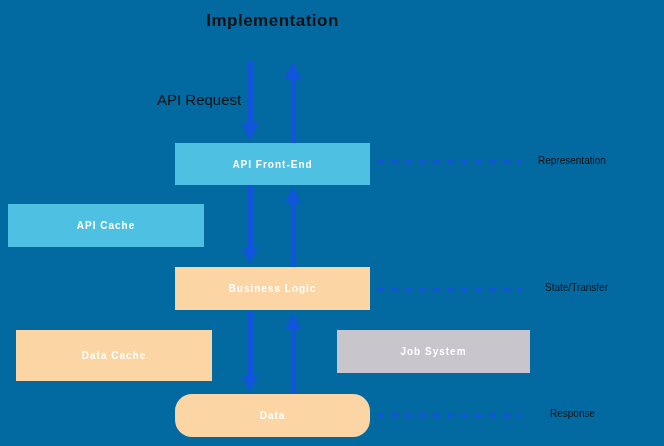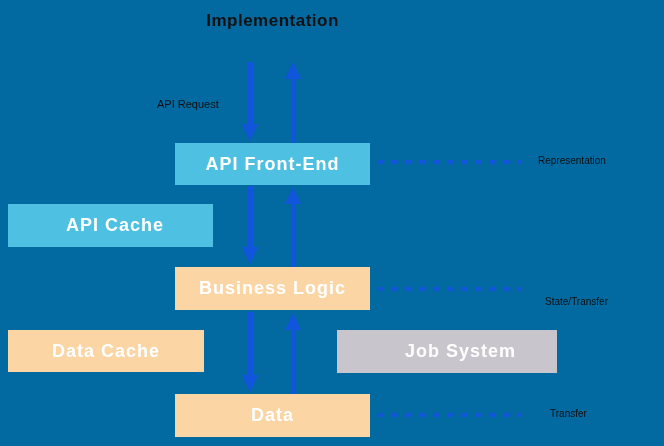--- a/index.html
+++ b/index.html
@@ -7,36 +7,36 @@
     position:relative; width:664px; height:446px; background:#0369a1;
     font-family:Liberation Sans, sans-serif; overflow:hidden;
     --arrow:#1155DD;
   }
   .title {
     position:absolute; left:175px; top:11px; width:195px;
     text-align:center; font-size:17px; font-weight:bold; color:#111;
     letter-spacing:0.5px;
   }
   .flow-label {
-    position:absolute; top:98px; font-size:11px; color:#111; white-space:nowrap;
+    position:absolute; top:91px; font-size:15px; color:#111; white-space:nowrap;
   }
   .flow-label.request  { left:157px; }
   .flow-label.response { left:297px; }
 
   .node {
     position:absolute; display:flex; align-items:center; justify-content:center;
-    color:#ffffff; font-size:18px; font-weight:bold; letter-spacing:1px;
+    color:#ffffff; font-size:10px; font-weight:bold; letter-spacing:1px;
     white-space:nowrap;
   }
   .node.api-front-end  { left:175px; top:143px; width:195px; height:42px; }
-  .node.api-cache      { left:8px;   top:204px; width:196px; height:43px;padding-left:9px; }
+  .node.api-cache      { left:8px;   top:204px; width:196px; height:43px; }
   .node.business-logic { left:175px; top:267px; width:195px; height:43px;text-align:center; }
-  .node.data-cache     { left:8px;   top:330px; width:196px; height:42px; }
-  .node.job-system     { left:337px; top:330px; width:193px; height:43px;padding-left:27px; }
-  .node.data           { left:175px; top:394px; width:195px; height:43px; }
+  .node.data-cache     { left:16px;   top:330px; width:196px; height:51px; }
+  .node.job-system     { left:337px; top:330px; width:193px; height:43px; }
+  .node.data           { left:175px; top:394px; width:195px; height:43px;border-radius:17px; }
 
   .arrow {
     position:absolute; width:16px;
     display:flex; flex-direction:column; align-items:center;
   }
   .arrow .shaft { width:5px; flex:1; background:var(--arrow); }
   .arrow .head-down {
     width:0; height:0;
     border-left:8px solid transparent; border-right:8px solid transparent;
     border-top:17px solid var(--arrow);
@@ -60,21 +60,21 @@
     border-radius:2px;
   }
   .dash-line.l1 { top:160px; }
   .dash-line.l2 { top:287px; }
   .dash-line.l3 { top:413px; }
 
   .layer-label {
     position:absolute; font-size:10px; color:#111; white-space:nowrap;
   }
   .layer-label.rep { left:538px; top:155px; }
-  .layer-label.st  { left:545px; top:296px; }
+  .layer-label.st  { left:545px; top:282px; }
   .layer-label.res { left:550px; top:408px; }
 </style>
 </head>
 <body>
 
 <div class="canvas" style="--arrow: #1155DD;">
 
   <div class="title">Implementation</div>
 
   <div class="flow-label request">API Request</div>
@@ -114,15 +114,15 @@
     <div class="shaft"></div>
     <div class="head-down"></div>
   </div>
   <div class="arrow a3u">
     <div class="head-up"></div>
     <div class="shaft"></div>
   </div>
 
   <div class="node data" style="background-color: rgb(252, 213, 165);">Data</div>
   <div class="dash-line l3"></div>
-  <div class="layer-label res">Transfer</div>
+  <div class="layer-label res">Response</div>
 
 </div>
 
 </body></html>

